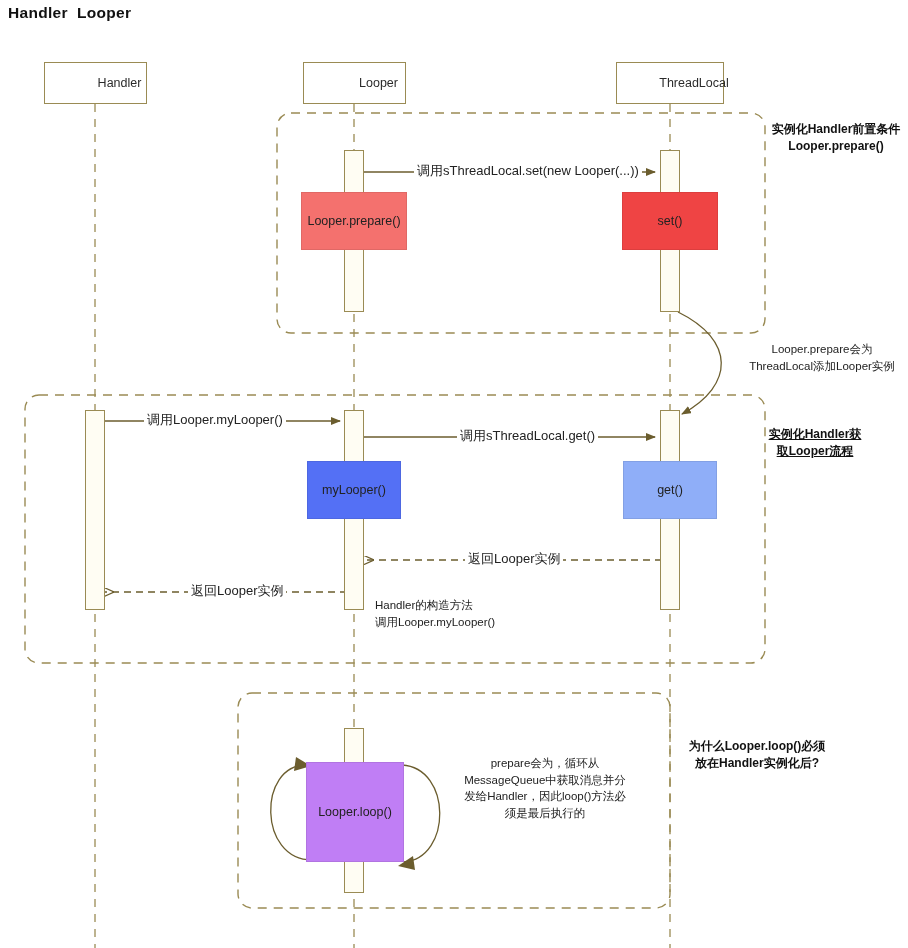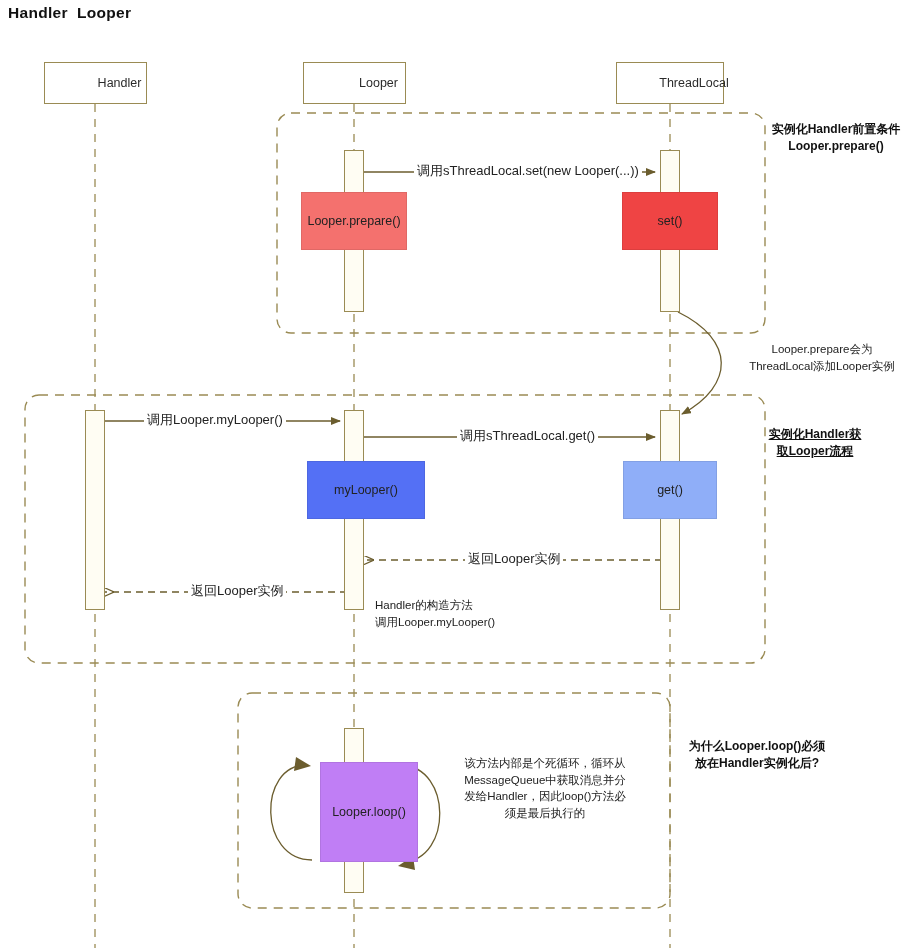--- a/index.html
+++ b/index.html
@@ -170,48 +170,48 @@
 
   <div class="activation" style="left:344px; top:728px; width:20px; height:165px;"></div>
 
   <div class="method-block" style="left:301px; top:192px; width:106px; height:58px; background:#f4716e;">
     <span>Looper.prepare()</span>
   </div>
   <div class="method-block" style="left:622px; top:192px; width:96px; height:58px; background:#ef4444;">
     <span>set()</span>
   </div>
 
-  <div class="method-block" style="left:307px; top:461px; width:118px; height:58px; background:#5470f5;">
+  <div class="method-block" style="left:307px; top:461px; width:94px; height:58px; background:#5470f5;">
     <span>myLooper()</span>
   </div>
   <div class="method-block" style="left:623px; top:461px; width:94px; height:58px; background:#8faef8;">
     <span>get()</span>
   </div>
 
-  <div class="method-block" style="left:320px; top:762px; width:98px; height:100px; background:#c07ef5;">
+  <div class="method-block" style="left:306px; top:762px; width:98px; height:100px; background:#c07ef5;">
     <span>Looper.loop()</span>
   </div>
 
   <div class="msg-label" style="left:414px; top:163px;">调用sThreadLocal.set(new Looper(...))</div>
 
   <div class="msg-label" style="left:144px; top:412px;">调用Looper.myLooper()</div>
 
   <div class="msg-label" style="left:457px; top:428px;">调用sThreadLocal.get()</div>
 
   <div class="msg-label" style="left:465px; top:551px;">返回Looper实例</div>
 
   <div class="msg-label" style="left:188px; top:583px;">返回Looper实例</div>
 
   <div class="note center" style="left:737px; top:341px; width:170px;">Looper.prepare会为
 ThreadLocal添加Looper实例</div>
 
   <div class="note" style="left:375px; top:597px; width:200px;">Handler的构造方法
 调用Looper.myLooper()</div>
 
-  <div class="note justify" style="left:452px; top:755px; width:186px;">该方法内部是个死循环，循环从
+  <div class="note justify" style="left:452px; top:755px; width:186px;">prepare会为，循环从
 MessageQueue中获取消息并分
 发给Handler，因此loop()方法必
 须是最后执行的</div>
 
   <div class="annotation" style="left:764px; top:121px; width:144px;">实例化Handler前置条件
 Looper.prepare()</div>
 
   <div class="annotation" style="left:757px; top:426px; width:116px;text-decoration:underline;">实例化Handler获
 取Looper流程</div>
 

